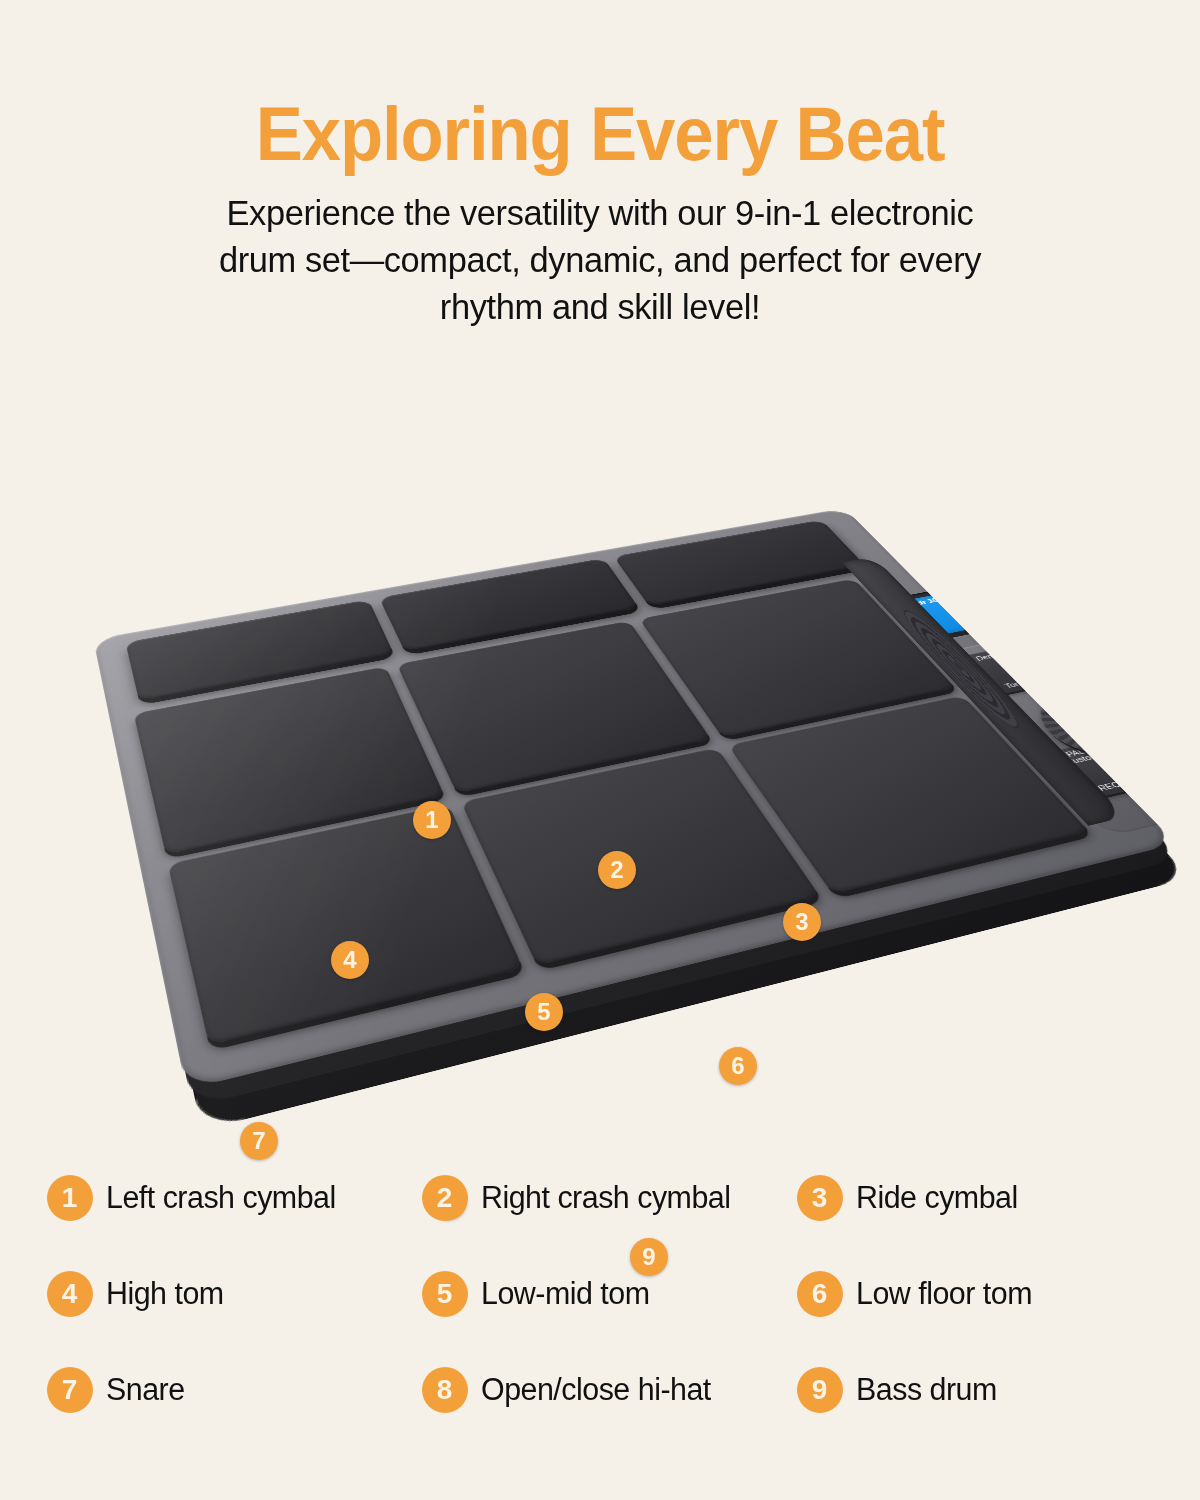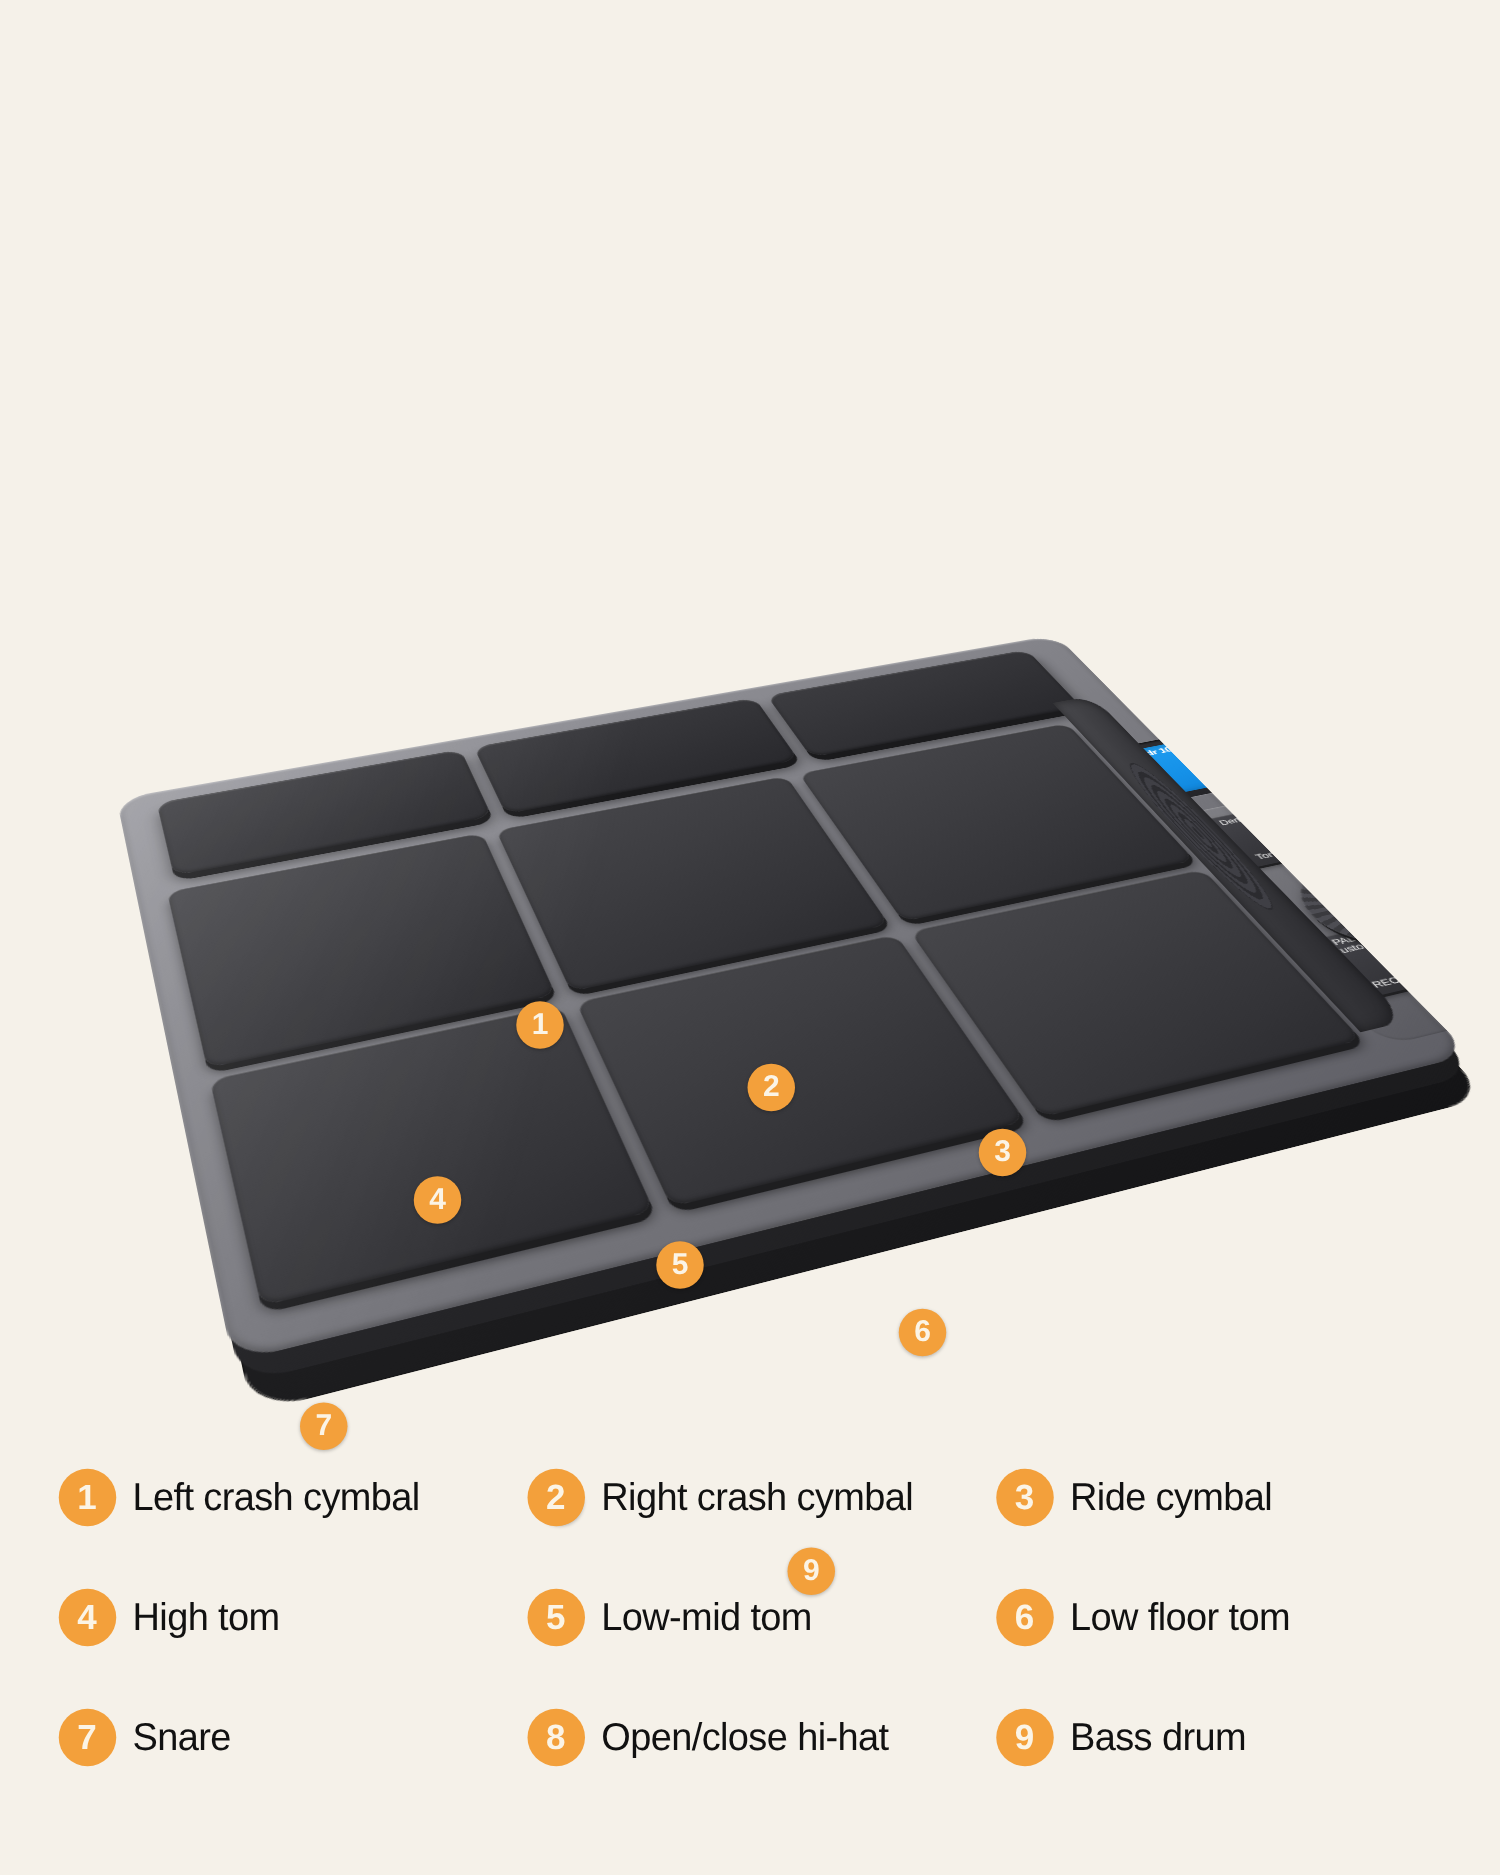--- a/index.html
+++ b/index.html
@@ -433,20 +433,24 @@
     white-space: nowrap;
     transform: scaleX(0.98);
     transform-origin: left center;
   }
 </style>
 </head>
 <body>
 
 <div class="page">
 
+  <div class="header">
+    <div class="title">Exploring Every Beat</div>
+    <div class="subtitle">Experience the versatility with our 9-in-1 electronic drum set—compact, dynamic, and perfect for every rhythm and skill level!</div>
+  </div>
 
   <div class="stage">
 
     <div class="device-wrap">
       <div class="device">
 
         <div class="base"></div>
         <div class="rim"></div>
 
         <div class="face">

